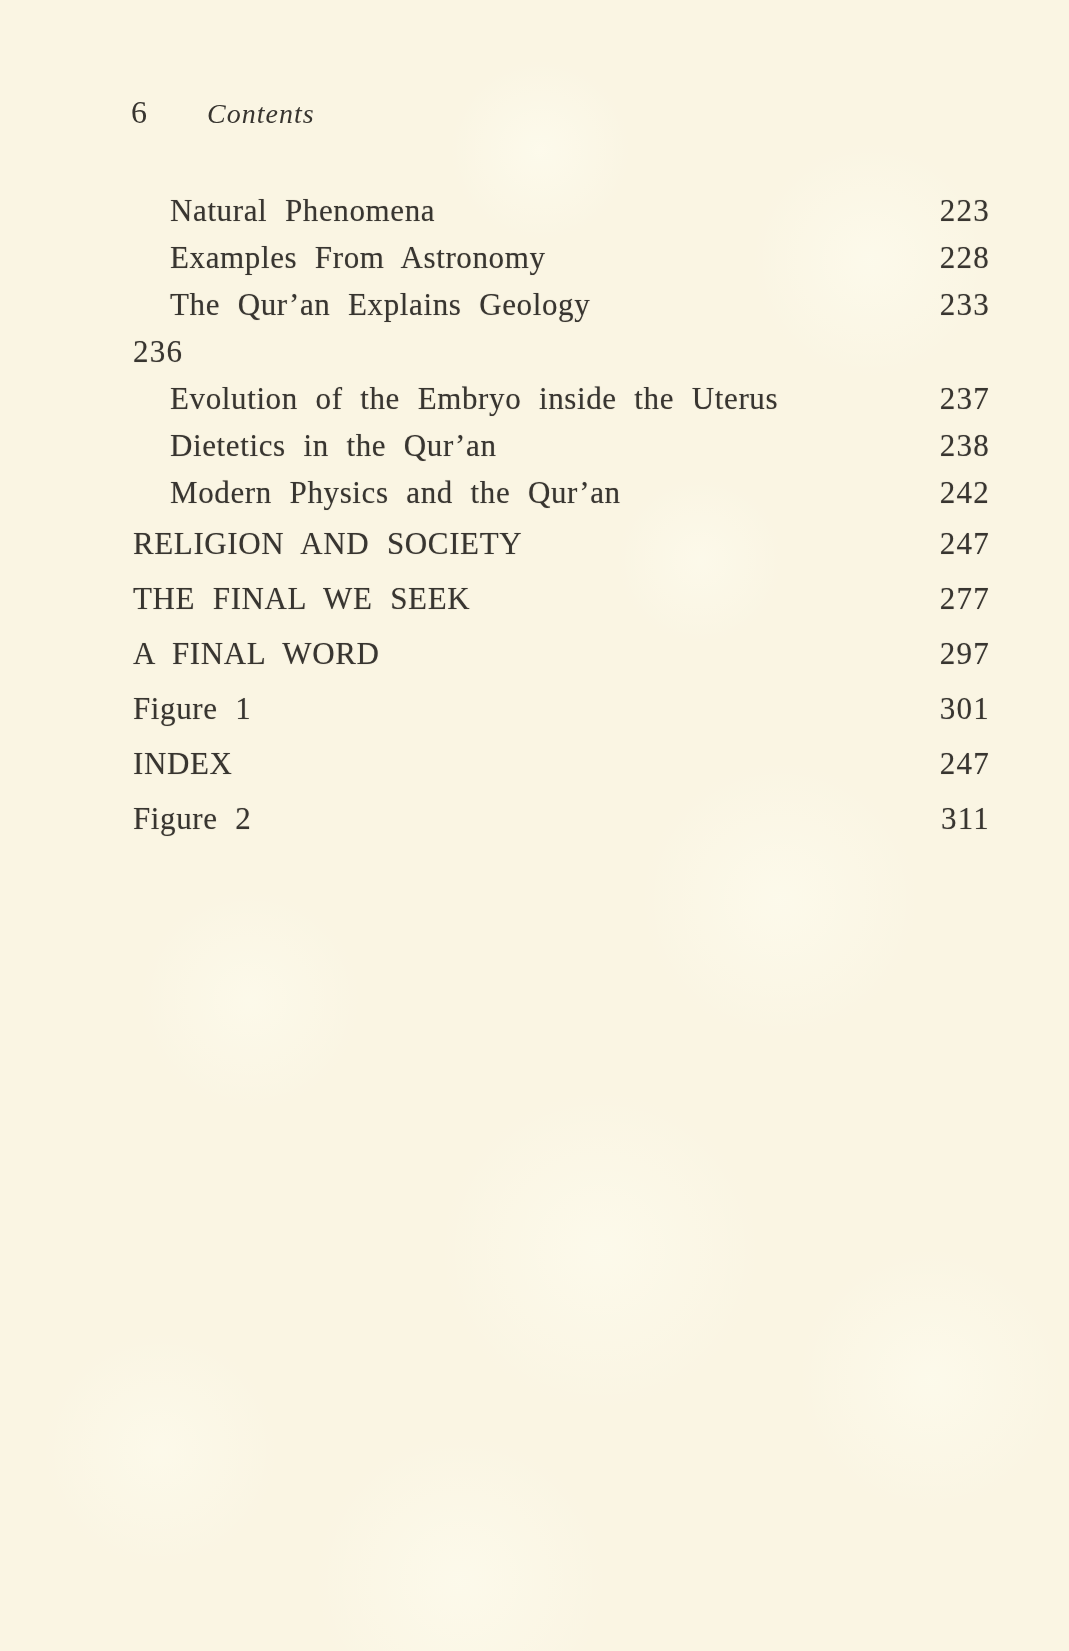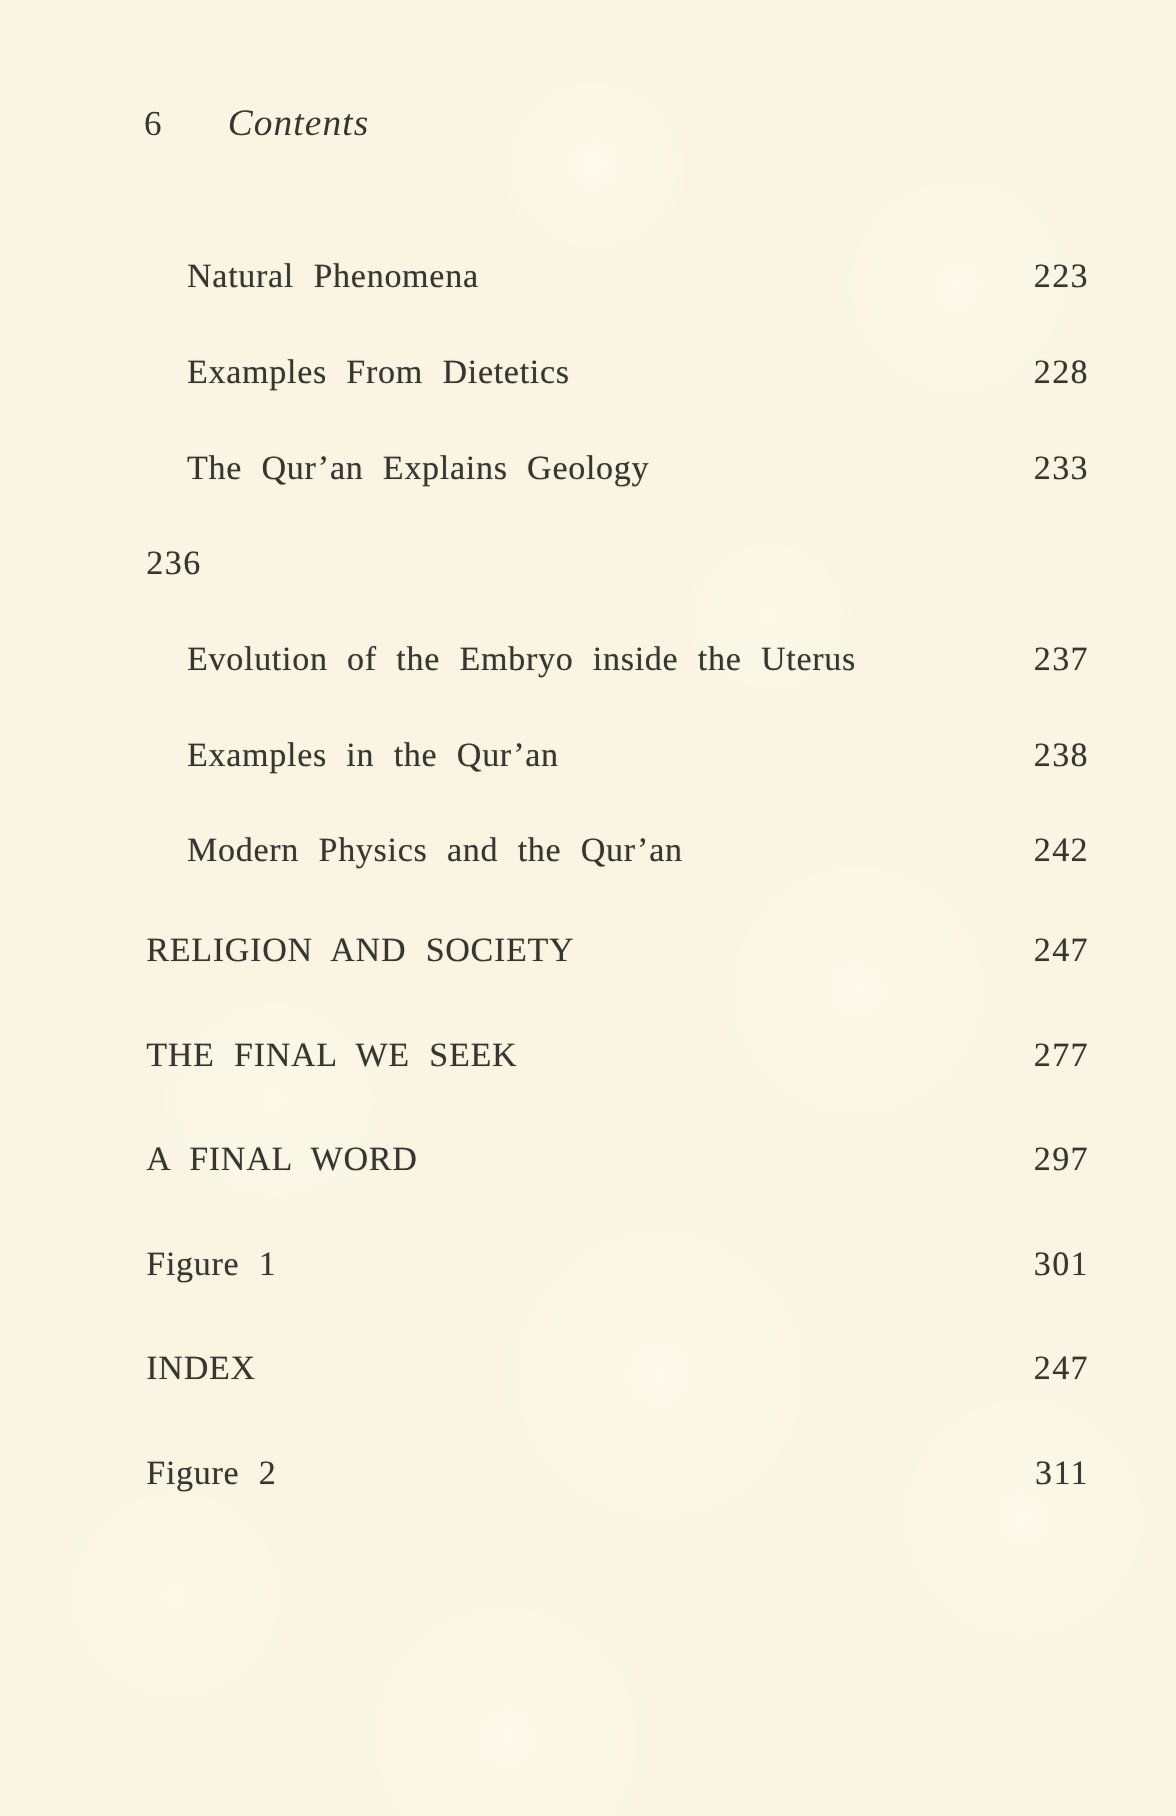--- a/index.html
+++ b/index.html
@@ -41,36 +41,35 @@
     line-height: 32px;
     white-space: nowrap;
   }
   .folio {
     display: inline-block;
     min-width: 76px;
     font-style: normal;
   }
   .running-title {
     font-style: italic;
-    font-size: 34px;
+    font-size: 28px;
     letter-spacing: 1px;
   }
   .toc {
     position: absolute;
     top: 187px;
     left: 133px;
     width: 857px;
   }
   .toc-row {
     display: flex;
     justify-content: space-between;
     align-items: center;
     font-size: 31px;
     text-shadow: 0 0 1px rgba(56,53,48,.4);
-    margin-top: 40px;
   }
   .toc-row.sub     { height: 47px; }
   .toc-row.chapter { height: 55px; }
   .toc-row.sub .toc-title { padding-left: 37px; }
   .toc-title {
     white-space: nowrap;
     word-spacing: .30em;
     letter-spacing: .02em;
   }
   .toc-page {
@@ -86,36 +85,36 @@
   <div class="running-head">
     <span class="folio">6</span><span class="running-title">Contents</span>
   </div>
 
   <div class="toc">
       <div class="toc-row sub">
       <span class="toc-title">Natural Phenomena</span>
       <span class="toc-page">223</span>
     </div>
       <div class="toc-row sub">
-      <span class="toc-title">Examples From Dietetics</span>
+      <span class="toc-title">Examples From Astronomy</span>
       <span class="toc-page">228</span>
     </div>
       <div class="toc-row sub">
       <span class="toc-title">The Qur’an Explains Geology</span>
       <span class="toc-page">233</span>
     </div>
       <div class="toc-row sub">
       <span class="toc-page">236</span>
     </div>
       <div class="toc-row sub">
       <span class="toc-title">Evolution of the Embryo inside the Uterus</span>
       <span class="toc-page">237</span>
     </div>
       <div class="toc-row sub">
-      <span class="toc-title">Examples in the Qur’an</span>
+      <span class="toc-title">Dietetics in the Qur’an</span>
       <span class="toc-page">238</span>
     </div>
       <div class="toc-row sub">
       <span class="toc-title">Modern Physics and the Qur’an</span>
       <span class="toc-page">242</span>
     </div>
       <div class="toc-row chapter">
       <span class="toc-title">RELIGION AND SOCIETY</span>
       <span class="toc-page">247</span>
     </div>

